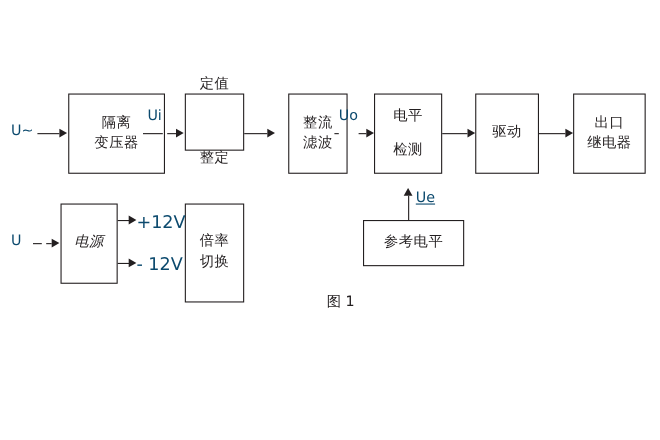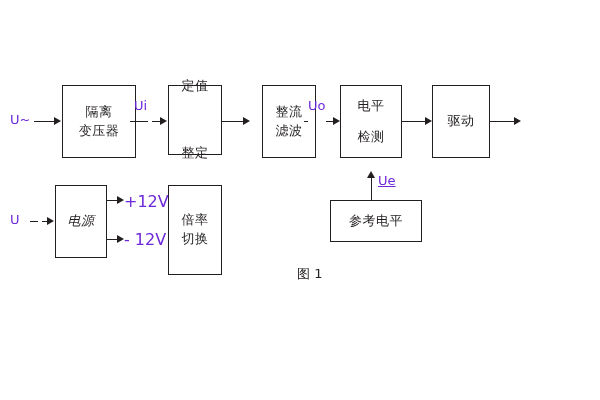--- a/index.html
+++ b/index.html
@@ -31,21 +31,21 @@
     font-size: 13px;
     line-height: 1.45;
     letter-spacing: 0.5px;
   }
   .box .line {
     display: block;
     white-space: nowrap;
   }
   .label {
     position: absolute;
-    color: #6d28d9;
+    color: #0c4a6e;
     font-size: 13px;
     white-space: nowrap;
     line-height: 1;
   }
   .label.small {
     font-size: 16px;
   }
   .hline {
     position: absolute;
     height: 0;
@@ -76,44 +76,48 @@
     position: absolute;
     font-size: 13px;
     color: #231f20;
   }
 </style>
 </head>
 <body>
 
 <div id="diagram">
 
-  <div class="box" style="left:62px; top:85px; width:74px; height:73px;">
+  <div class="box" style="left:62px; top:85px; width:88px; height:73px;">
     <span class="line">隔离</span>
     <span class="line">变压器</span>
   </div>
 
-  <div class="box" style="left:168px; top:85px; width:54px; height:70px;gap:48px;">
+  <div class="box" style="left:168px; top:85px; width:54px; height:52px;gap:48px;">
     <span class="line">定值</span>
     <span class="line">整定</span>
   </div>
 
   <div class="box" style="left:250px; top:85px; width:54px; height:73px;margin-left:12px;">
     <span class="line">整流</span>
     <span class="line">滤波</span>
   </div>
 
   <div class="box" style="left:340px; top:85px; width:62px; height:73px;gap:12px;">
     <span class="line">电平</span>
     <span class="line">检测</span>
   </div>
 
   <div class="box" style="left:432px; top:85px; width:58px; height:73px;">
     <span class="line">驱动</span>
   </div>
 
+  <div class="box" style="left:521px; top:85px; width:66px; height:73px;">
+    <span class="line">出口</span>
+    <span class="line">继电器</span>
+  </div>
 
   <div class="box" style="left:55px; top:185px; width:52px; height:73px;font-style:italic;">
     <span class="line">电源</span>
   </div>
 
   <div class="box" style="left:168px; top:185px; width:54px; height:90px;">
     <span class="line">倍率</span>
     <span class="line">切换</span>
   </div>
 

